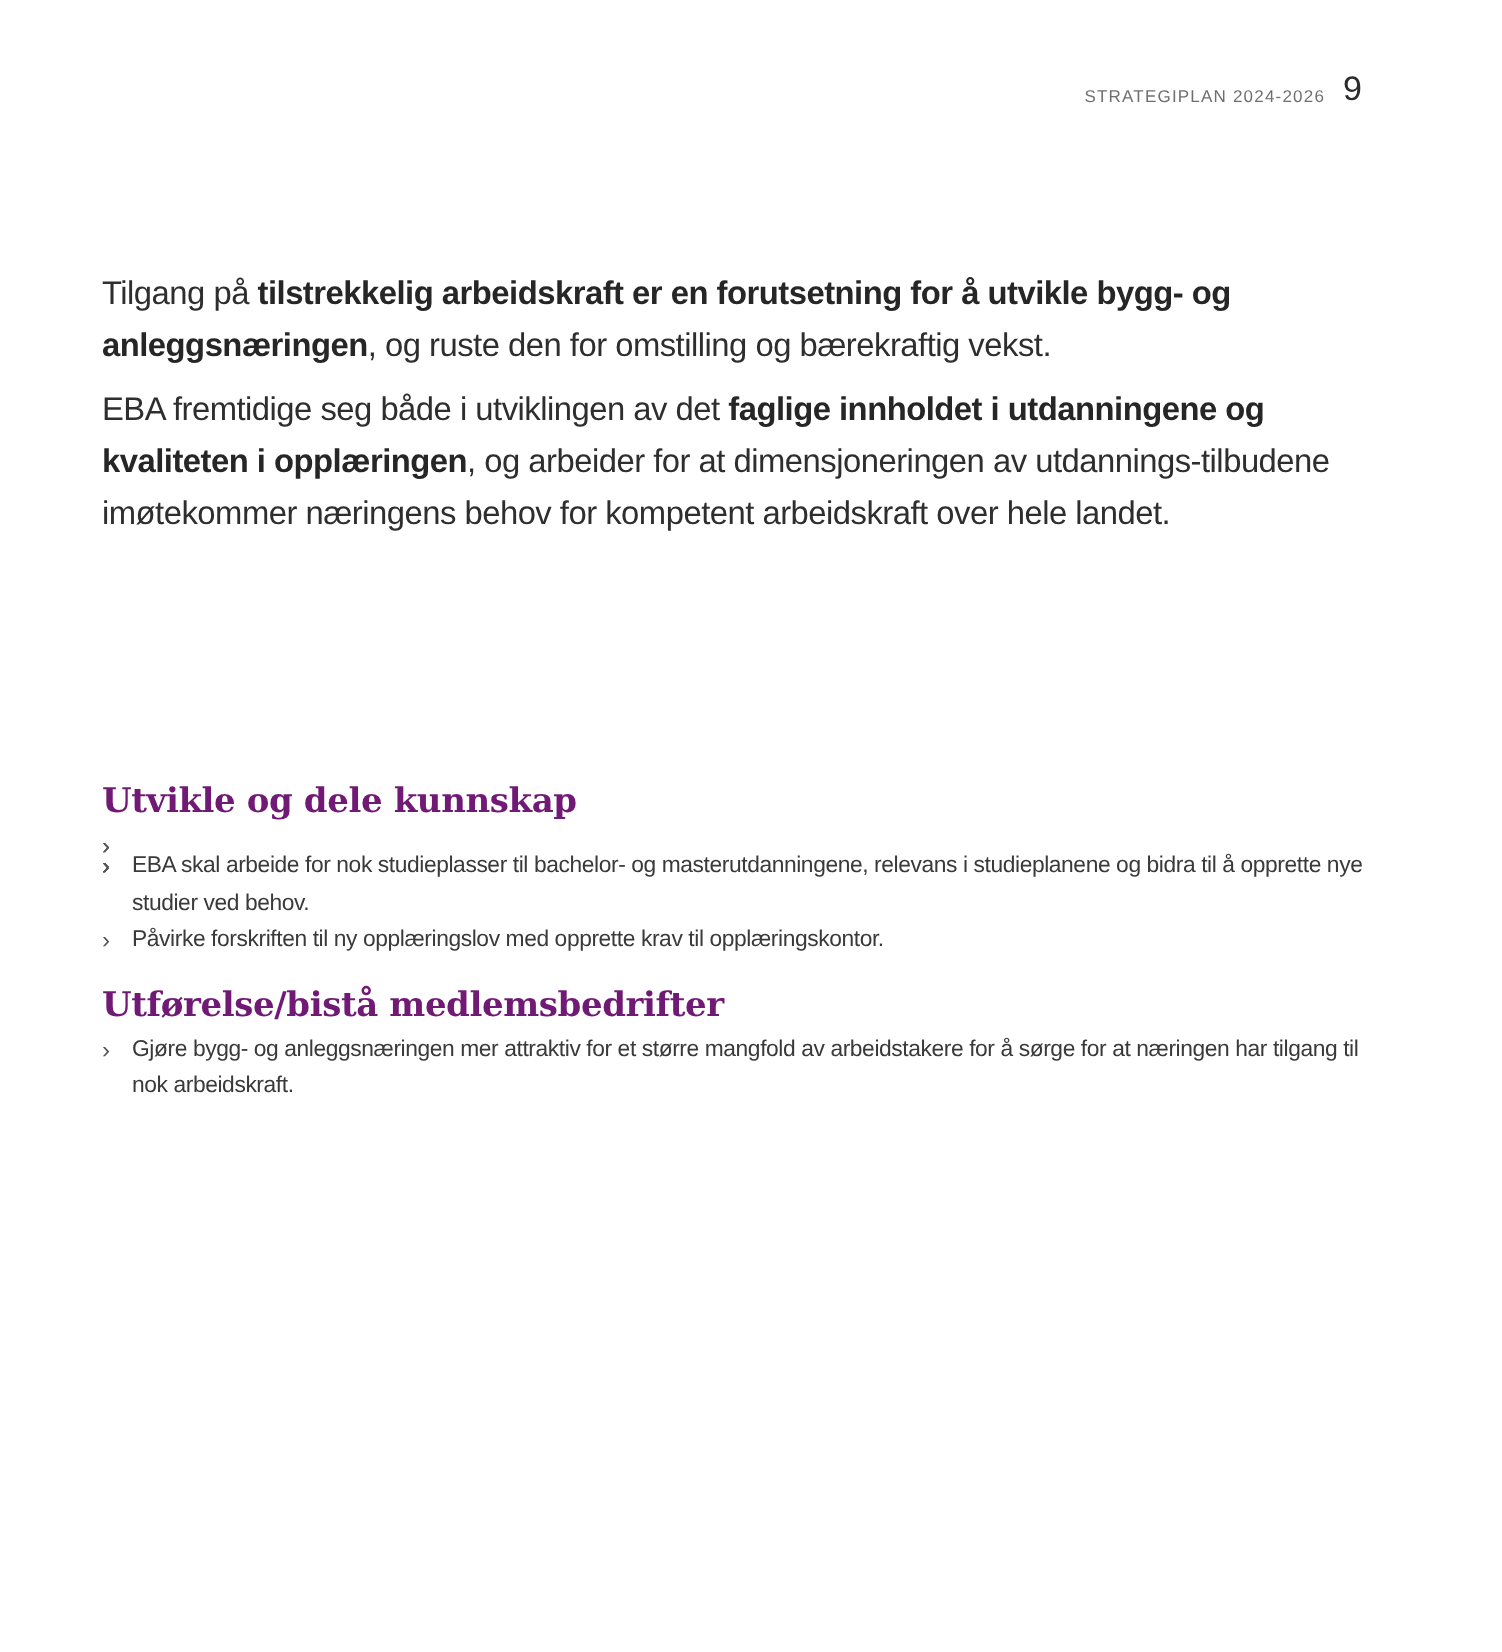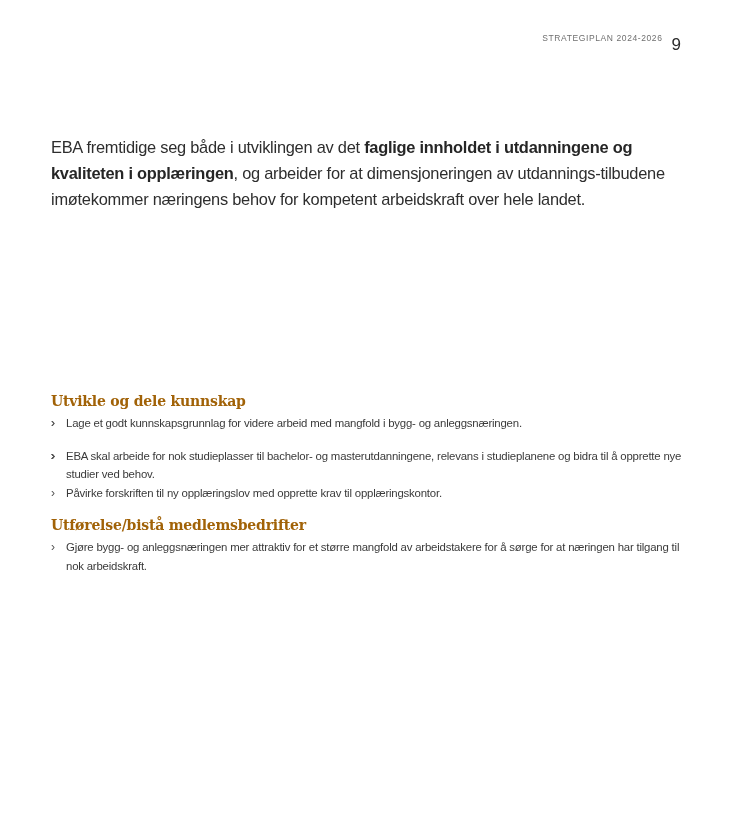--- a/index.html
+++ b/index.html
@@ -8,21 +8,21 @@
       position: relative;
       font-family: "Liberation Sans", "DejaVu Sans", sans-serif;
       color: #2b2b2b;
       overflow: hidden;
     }
     .page-header {
       position: absolute;
       top: 33px;
       right: 70px;
       display: flex;
-      align-items: flex-start;
+      align-items: flex-end;
       gap: 9px;
     }
     .header-label {
       font-size: 8.5px;
       letter-spacing: 0.6px;
       color: #6f6f6f;
       text-transform: uppercase;
     }
     .page-number {
       font-size: 17px;
@@ -47,22 +47,22 @@
     .sections {
       position: absolute;
       left: 51px;
       top: 392px;
       width: 640px;
     }
     .section { margin-bottom: 14px; }
     .section-title {
       font-family: "DejaVu Serif", "Liberation Serif", serif;
       font-weight: bold;
-      font-size: 14px;
-      color: #a16207;
+      font-size: 17px;
+      color: #701a75;
       line-height: 18px;
       margin-bottom: 4px;
       letter-spacing: -0.2px;
     }
     .bullet-list { list-style: none; }
     .bullet {
       position: relative;
       padding-left: 15px;
       font-size: 11.4px;
       line-height: 18.5px;
@@ -81,30 +81,33 @@
 </head>
 <body>
 
 <div class="page-header">
   <span class="header-label">STRATEGIPLAN 2024-2026</span>
   <span class="page-number">9</span>
 </div>
 
 <div class="intro">
   <p>
+    <span>Tilgang på </span><b>tilstrekkelig arbeidskraft er en forutsetning for å utvikle bygg- og anleggsnæringen</b><span>, og ruste den for omstilling og bærekraftig vekst.</span>
+  </p>
+  <p>
     <span>EBA fremtidige seg både i utviklingen av det </span><b>faglige innholdet i utdanningene og kvaliteten i opplæringen</b><span>, og arbeider for at dimensjoneringen av utdannings-tilbudene imøtekommer næringens behov for kompetent arbeidskraft over hele landet.</span>
   </p>
 </div>
 
 <div class="sections">
   <div class="section">
     <h3 class="section-title">Utvikle og dele kunnskap</h3>
     <ul class="bullet-list">
       <li class="bullet"><span class="bullet-icon">›</span></li>
-      <li class="bullet"><span class="bullet-icon">›</span><span>Lage et godt kunnskapsgrunnlag for videre arbeid med mangfold i bygg- og anleggsnæringen.</span></li>
+      <li class="bullet"><span class="bullet-icon">›</span></li>
     </ul>
   </div>
 
   <div class="section">
     <ul class="bullet-list">
       <li class="bullet"><span class="bullet-icon">›</span></li>
       <li class="bullet"><span class="bullet-icon">›</span></li>
       <li class="bullet"><span class="bullet-icon">›</span></li>
       <li class="bullet"><span class="bullet-icon">›</span></li>
       <li class="bullet"><span class="bullet-icon">›</span><span>EBA skal arbeide for nok studieplasser til bachelor- og masterutdanningene, relevans i studieplanene og bidra til å opprette nye studier ved behov.</span></li>

